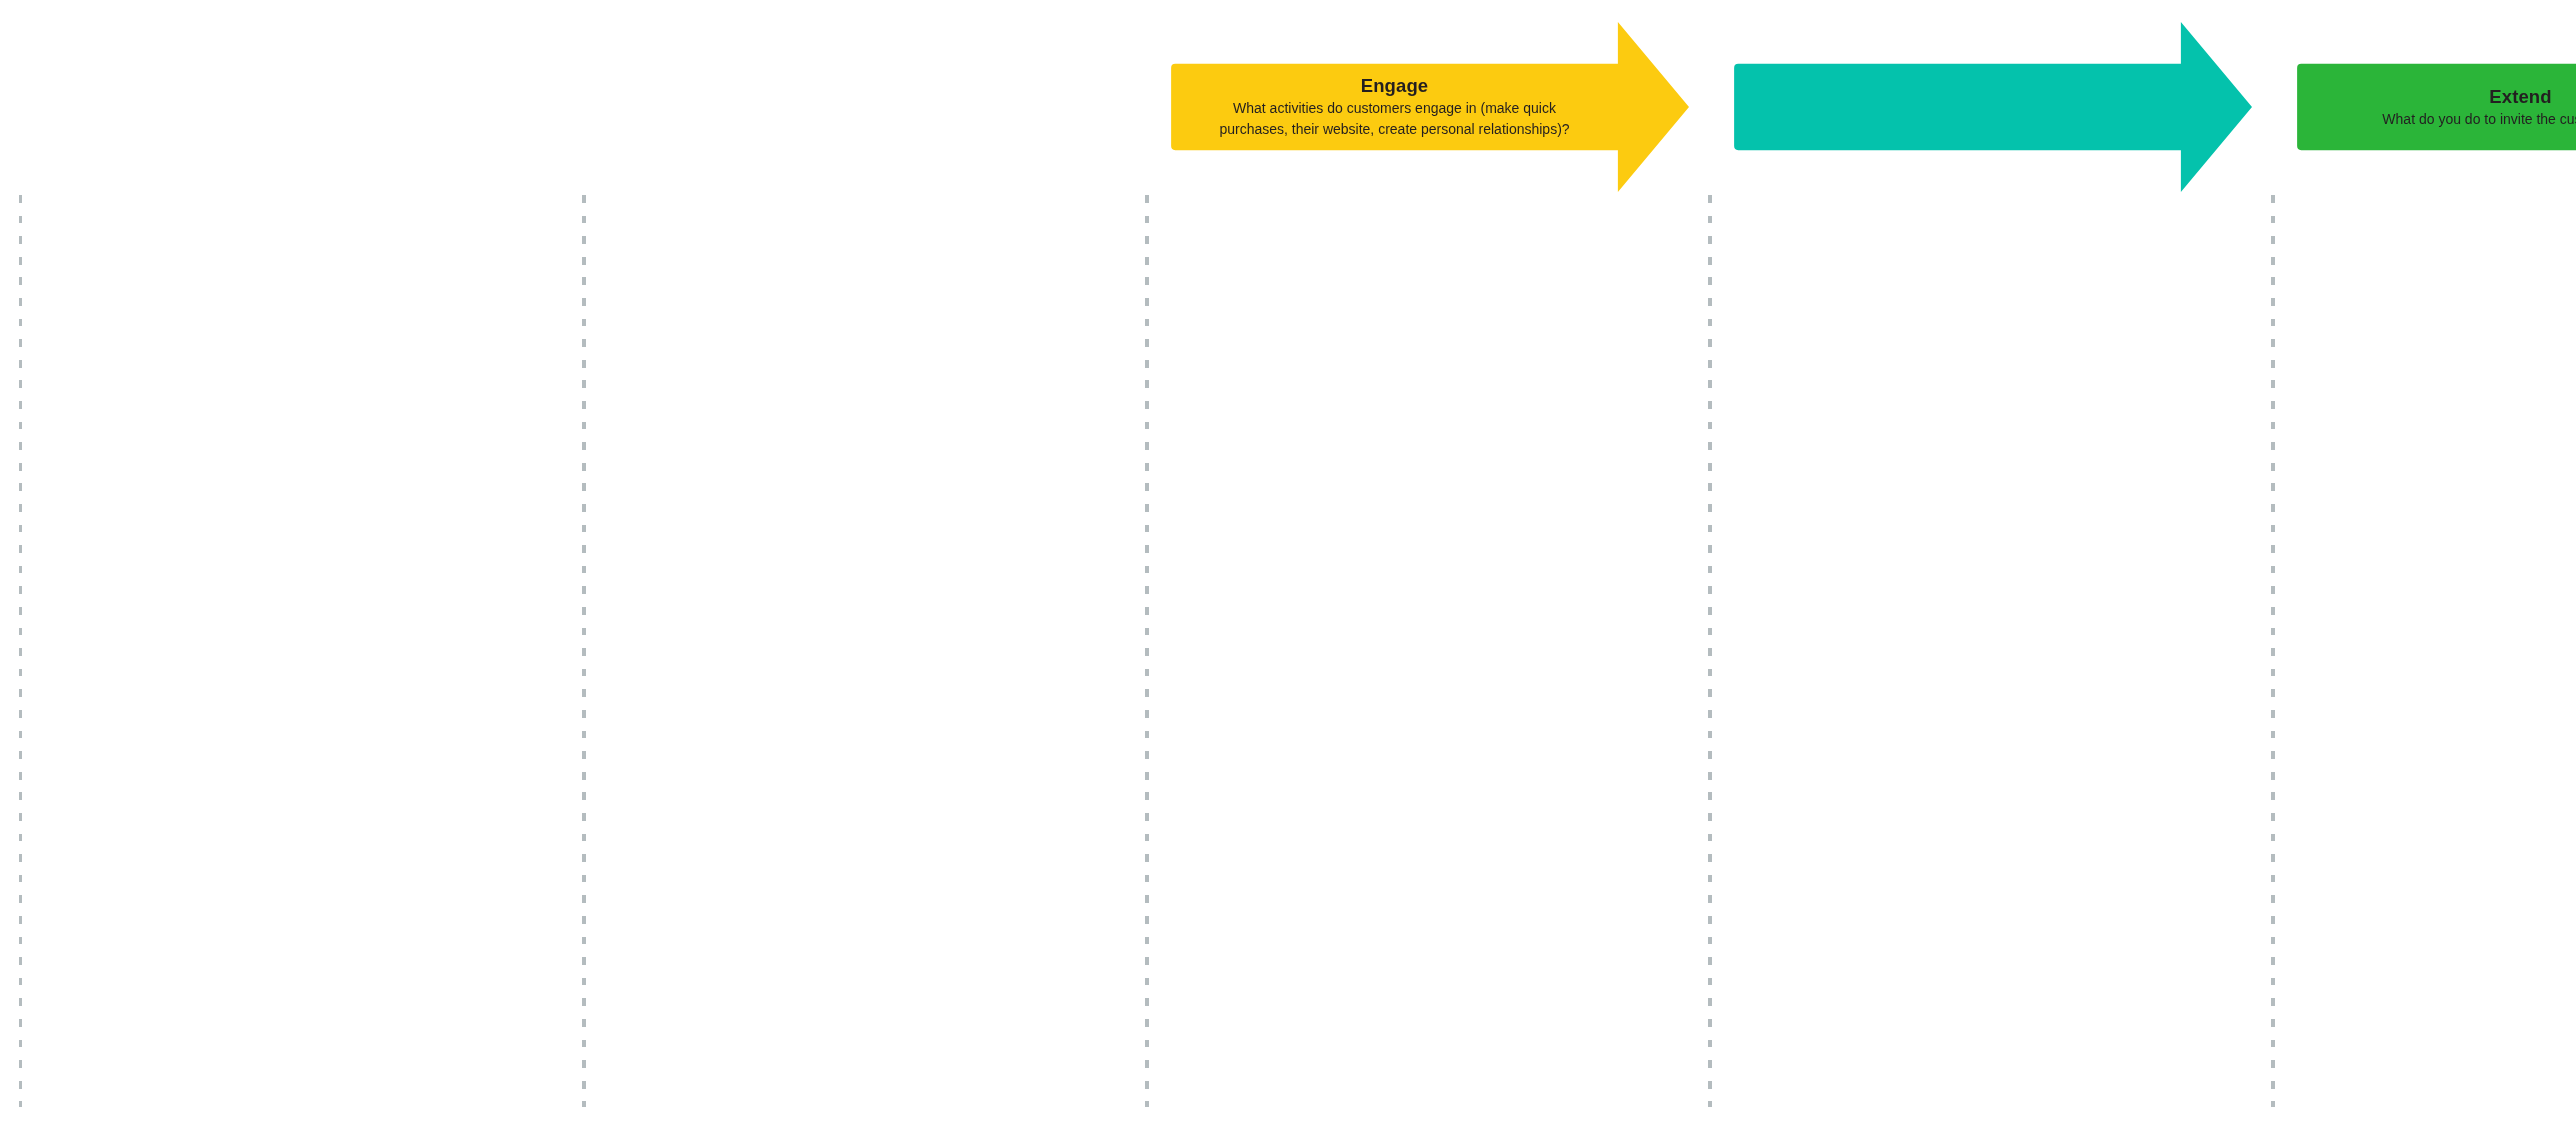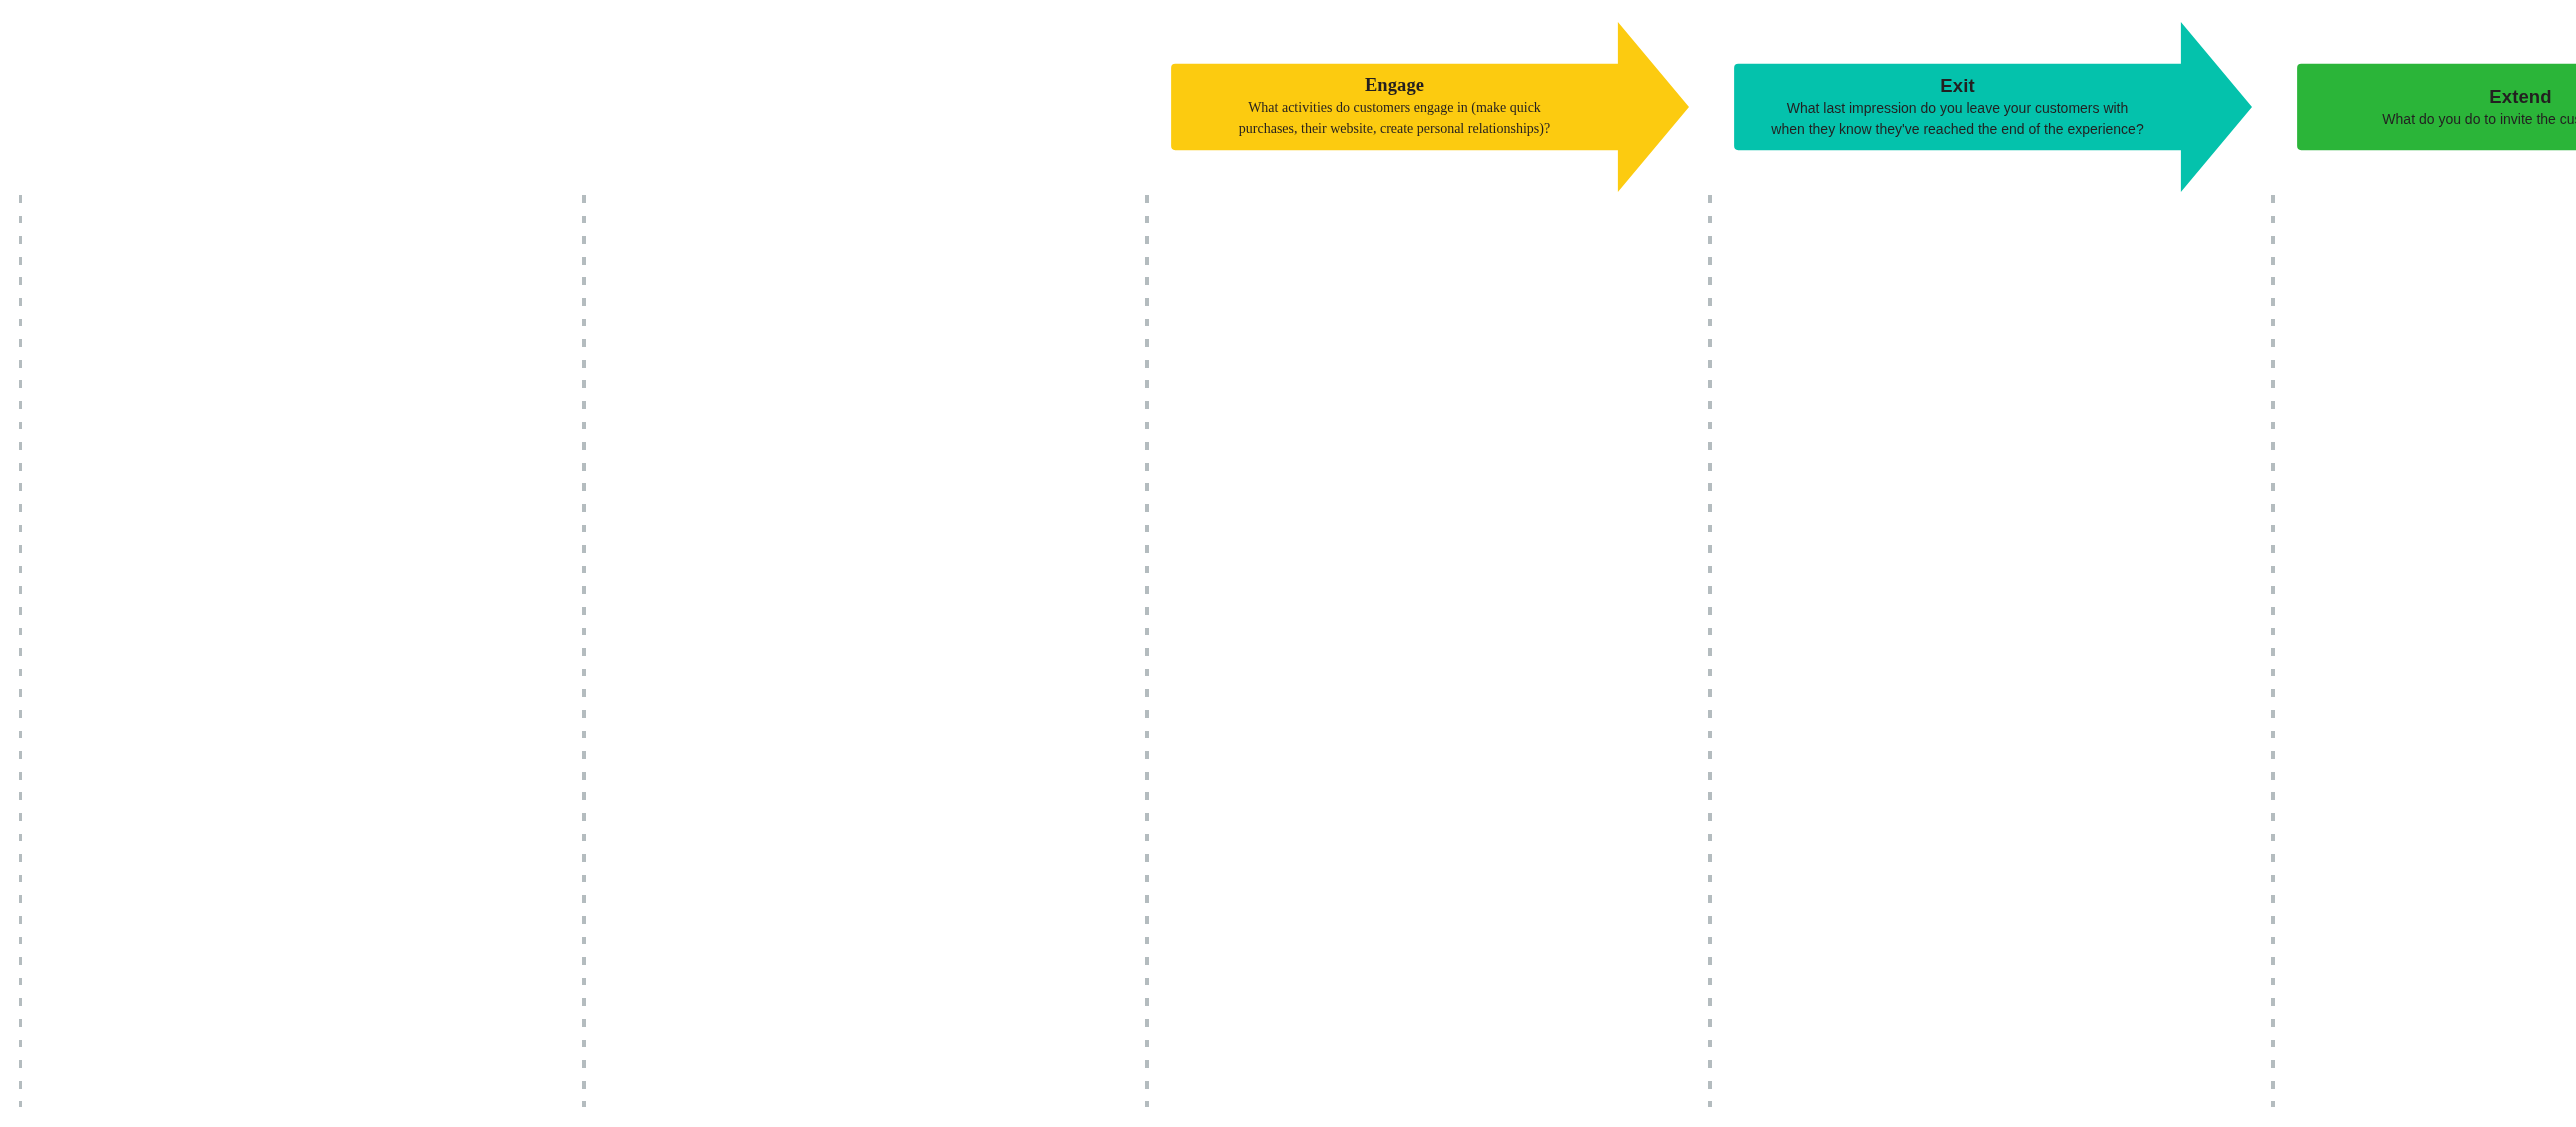--- a/index.html
+++ b/index.html
@@ -74,21 +74,21 @@
   .arrow-desc {
     font-size: 14px;
     font-weight: normal;
     line-height: 20.6px;
     margin-top: 1px;
   }
 
   
   #stage-0 { left: 41px;   width: 522px; }
   #stage-1 { left: 604px; width: 522px; }
-  #stage-2 { left: 1167px; width: 522px; font-family: Liberation Serif, serif; }
+  #stage-2 { left: 1167px; width: 522px; }
   #stage-3 { left: 1730px; width: 522px; }
   #stage-4 { left: 2293px; width: 522px; }
 
   #stage-0 .arrow-label,
   #stage-1 .arrow-label,
   #stage-2 .arrow-label,
   #stage-3 .arrow-label,
   #stage-4 .arrow-label { width: 455px; }
 
   .light-text { color: #ffffff; }
@@ -118,25 +118,20 @@
       <div class="arrow-title">Engage</div>
       <div class="arrow-desc">What activities do customers engage in (make quick</div>
       <div class="arrow-desc">purchases, their website, create personal relationships)?</div>
     </div>
   </div>
 
   <div class="arrow" id="stage-3">
     <svg class="arrow-shape" viewBox="0 0 1013 329" preserveAspectRatio="none">
       <path d="M8 89 Q8 81 16 81 L875 81 L875 0 L1013 164.5 L875 329 L875 248 L16 248 Q8 248 8 240 Z" fill="#04c2ac"></path>
     </svg>
-    <div class="arrow-label dark-text">
-      <div class="arrow-title">Exit</div>
-      <div class="arrow-desc">What last impression do you leave your customers with</div>
-      <div class="arrow-desc">when they know they've reached the end of the experience?</div>
-    </div>
   </div>
 
   <div class="arrow" id="stage-4">
     <svg class="arrow-shape" viewBox="0 0 1013 329" preserveAspectRatio="none">
       <path d="M8 89 Q8 81 16 81 L875 81 L875 0 L1013 164.5 L875 329 L875 248 L16 248 Q8 248 8 240 Z" fill="#2bb539"></path>
     </svg>
     <div class="arrow-label dark-text">
       <div class="arrow-title">Extend</div>
       <div class="arrow-desc">What do you do to invite the customer back?</div>
     </div>

